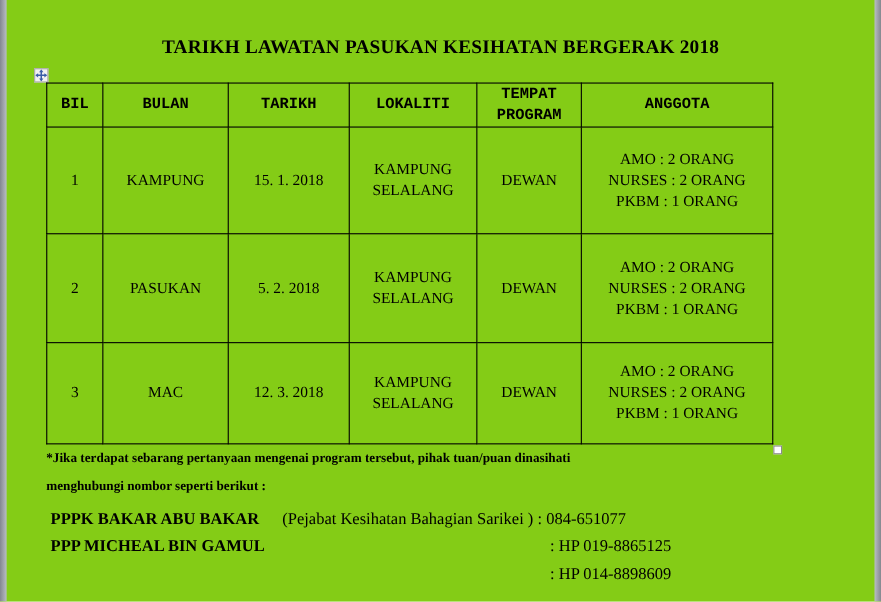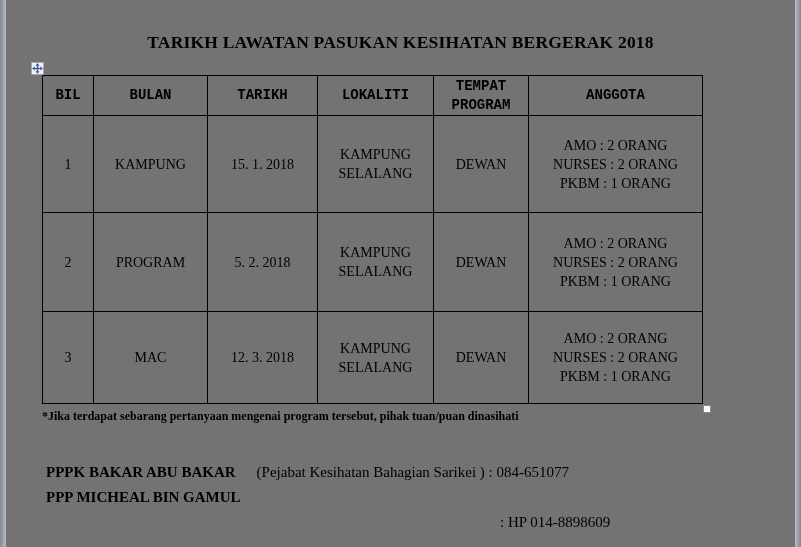--- a/index.html
+++ b/index.html
@@ -5,21 +5,21 @@
   * { margin: 0; padding: 0; box-sizing: border-box; }
   html, body { background: #ffffff; }
   body {
     font-family: "Liberation Serif", "DejaVu Serif", serif;
     color: #000000;
   }
   .screen {
     position: relative;
     width: 801px;
     height: 547px;
-    background: #737373;
+    background: #84cc16;
     overflow: hidden;
   }
   
   .edge-left {
     position: absolute; left: 0; top: 0; width: 6px; height: 547px;
     background: linear-gradient(to right, #83878f, #b9bdc3);
   }
   .edge-right {
     position: absolute; right: 0; top: 0; width: 6px; height: 547px;
     background: linear-gradient(to left, #83878f, #b9bdc3);
@@ -143,21 +143,21 @@
         <td>KAMPUNG SELALANG</td>
         <td>DEWAN</td>
         <td>
           <div class="anggota-line">AMO : 2 ORANG</div>
           <div class="anggota-line">NURSES : 2 ORANG</div>
           <div class="anggota-line">PKBM : 1 ORANG</div>
         </td>
       </tr>
       <tr class="r2">
         <td>2</td>
-        <td>PROGRAM</td>
+        <td>PASUKAN</td>
         <td>5. 2. 2018</td>
         <td>KAMPUNG SELALANG</td>
         <td>DEWAN</td>
         <td>
           <div class="anggota-line">AMO : 2 ORANG</div>
           <div class="anggota-line">NURSES : 2 ORANG</div>
           <div class="anggota-line">PKBM : 1 ORANG</div>
         </td>
       </tr>
       <tr class="r3">
@@ -172,27 +172,28 @@
           <div class="anggota-line">PKBM : 1 ORANG</div>
         </td>
       </tr>
     </tbody>
   </table>
 
   <div class="resize-handle"></div>
 
   <div class="note">
     <div>*Jika terdapat sebarang pertanyaan mengenai program tersebut, pihak tuan/puan dinasihati</div>
+    <div>menghubungi nombor seperti berikut :</div>
   </div>
 
   <div class="contacts">
     <div class="contact-line">
       <span class="cname">PPPK BAKAR ABU BAKAR</span><span class="cdetail inline">(Pejabat Kesihatan Bahagian Sarikei ) : 084-651077</span>
     </div>
     <div class="contact-line">
-      <span class="cname">PPP MICHEAL BIN GAMUL</span>
+      <span class="cname">PPP MICHEAL BIN GAMUL</span><span class="cdetail col2">: HP 019-8865125</span>
     </div>
     <div class="contact-line">
       <span class="cdetail col2">: HP 014-8898609</span>
     </div>
   </div>
 
 </div>
 
 </body></html>

